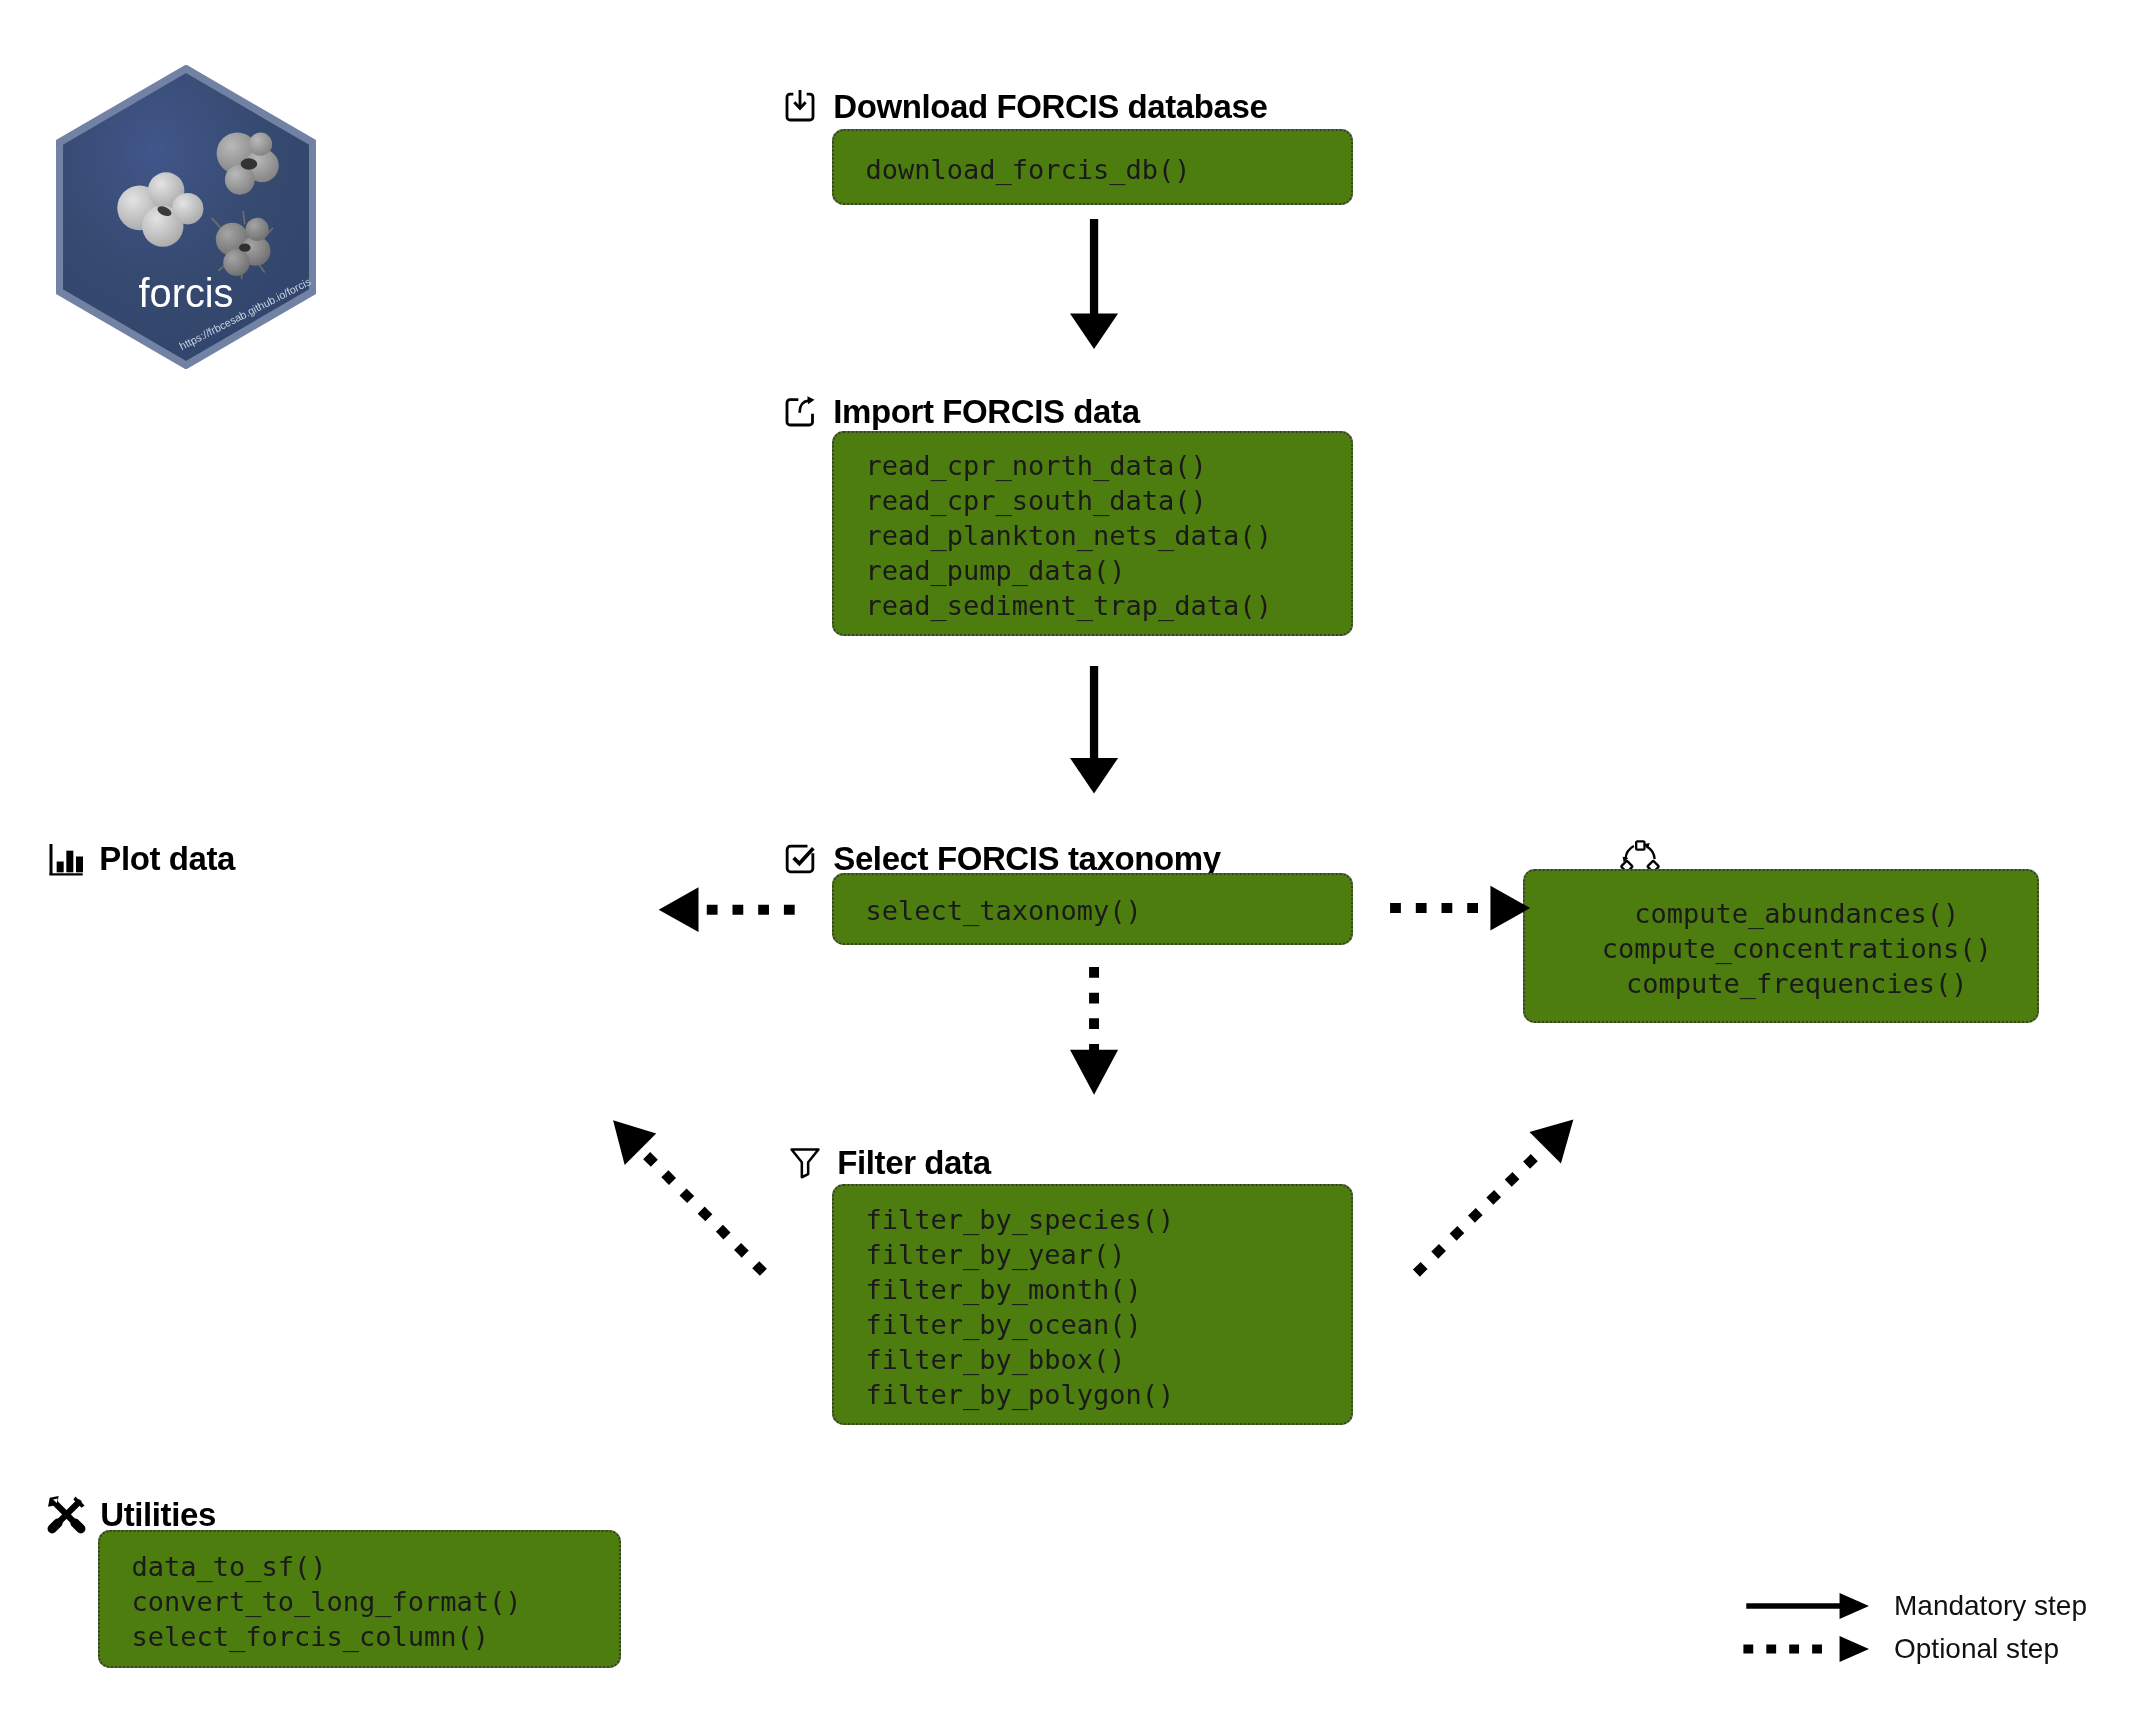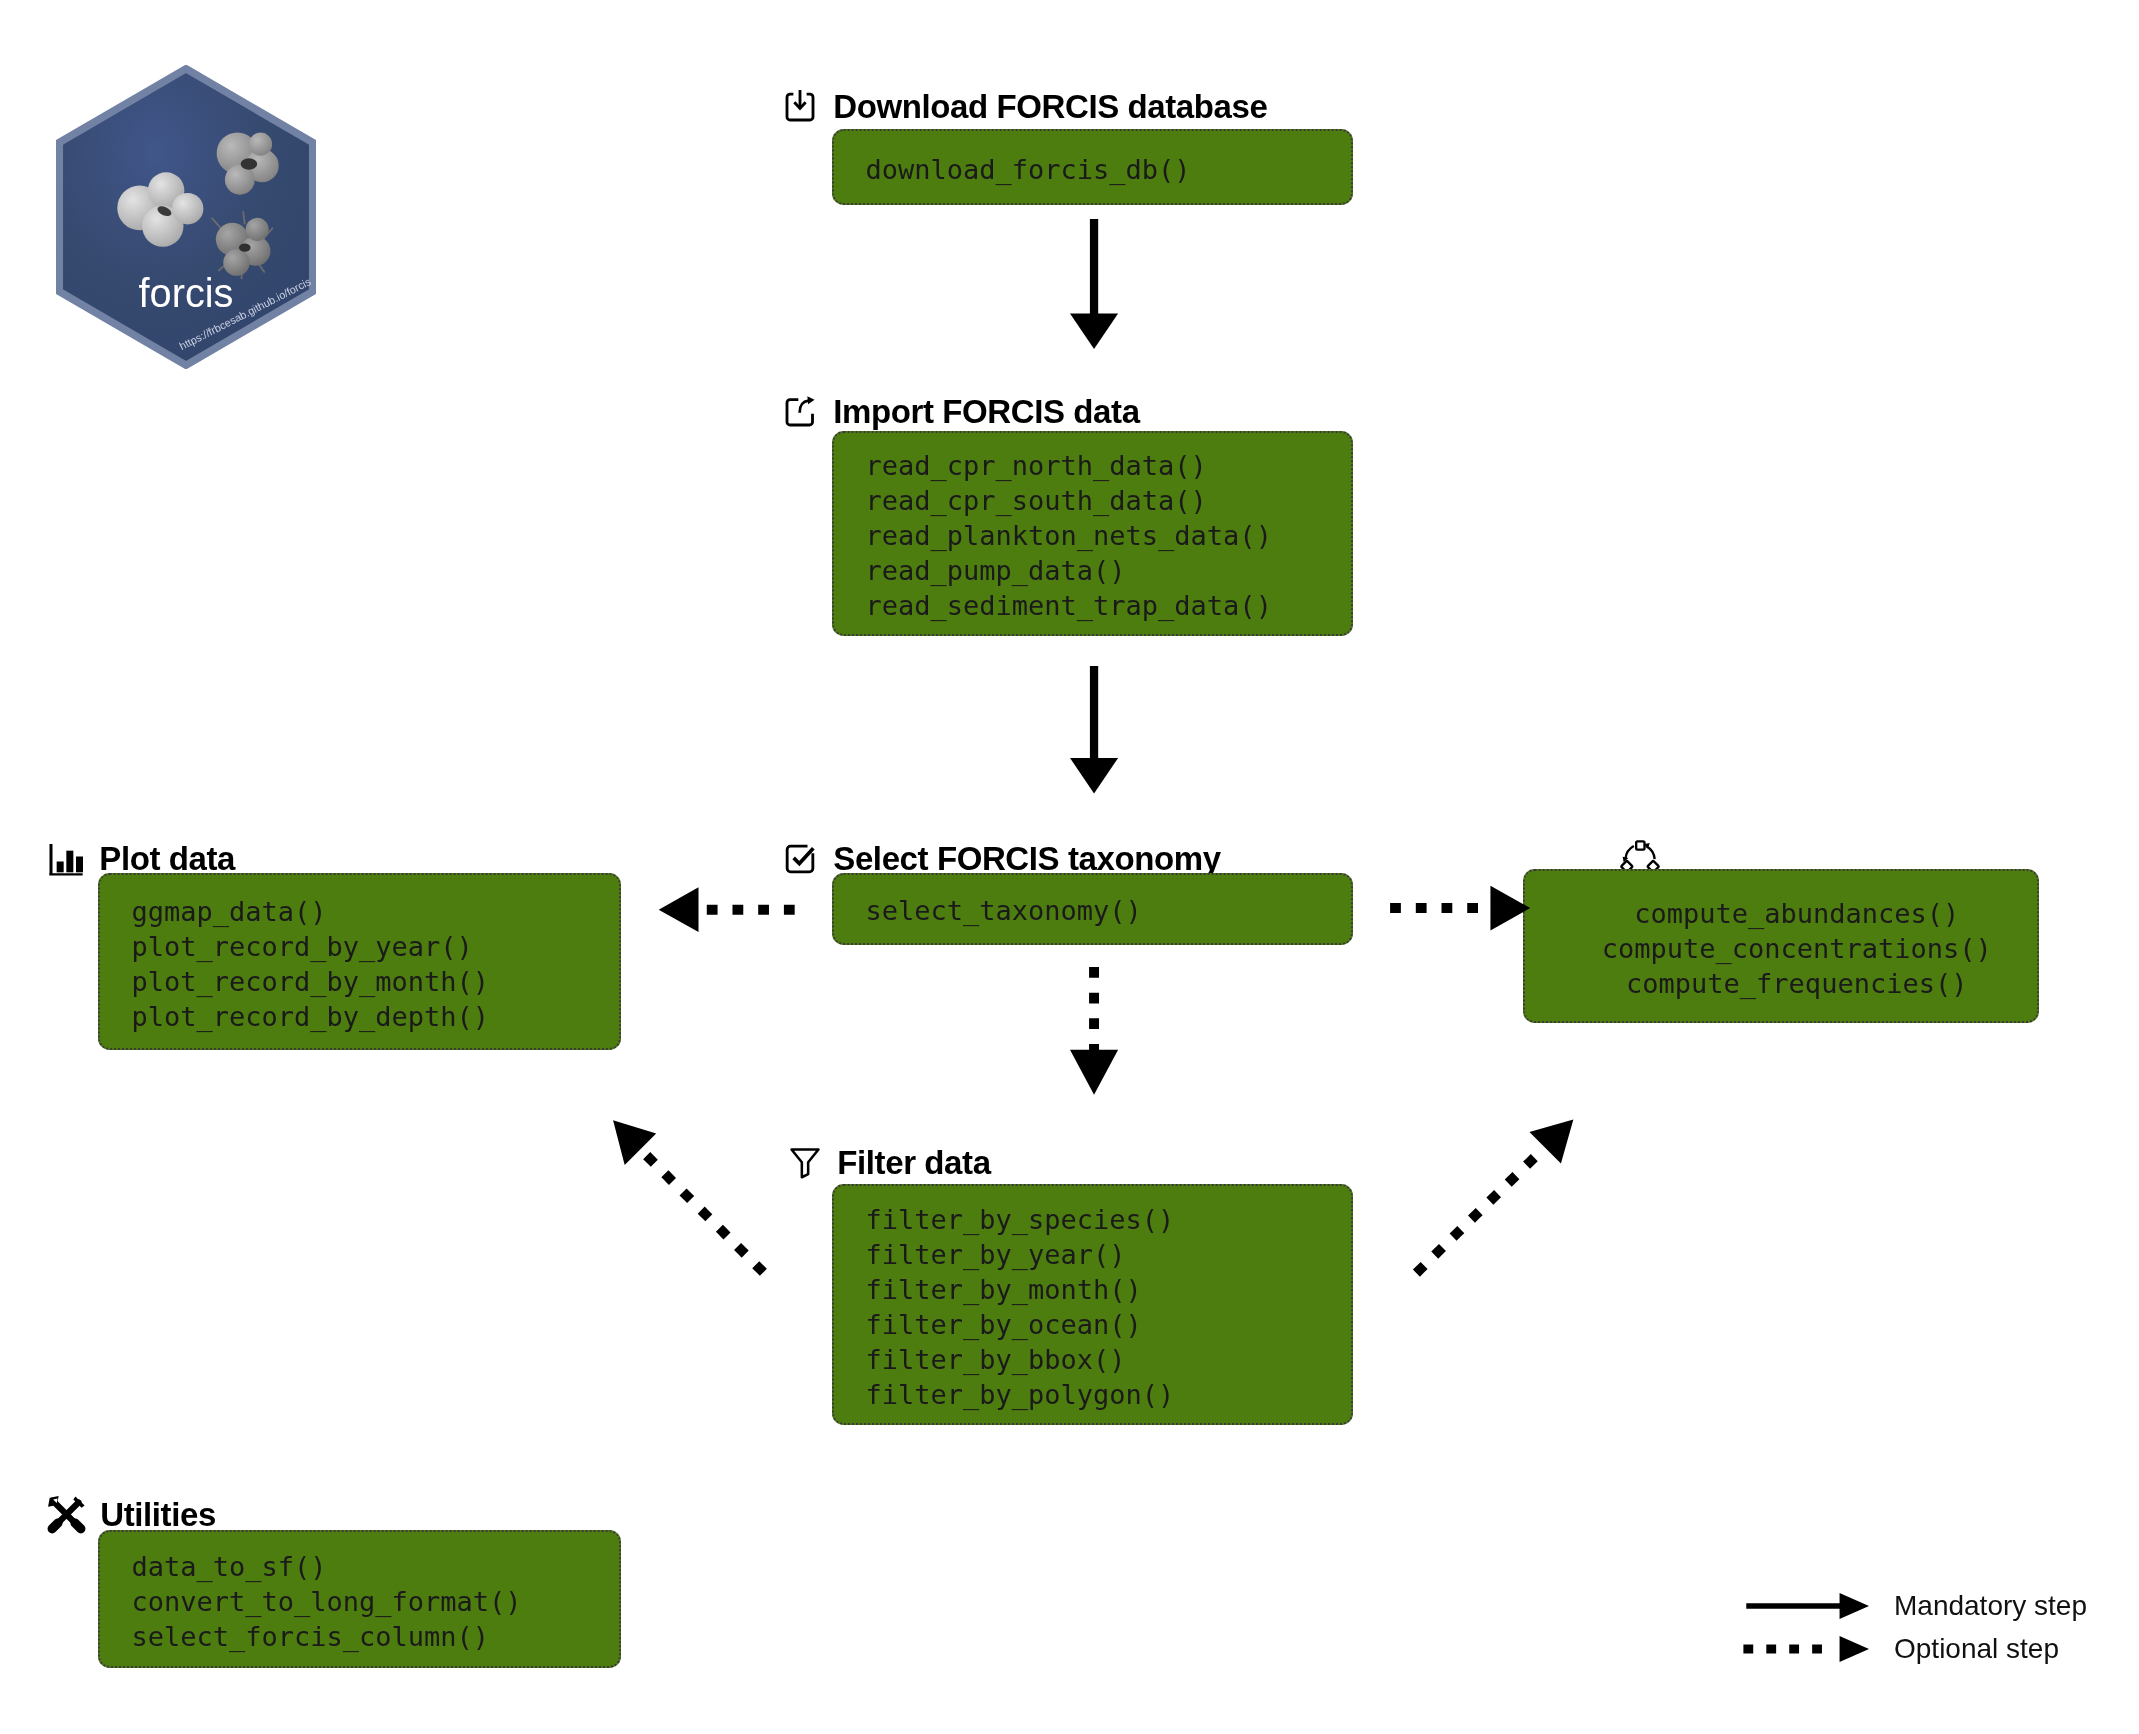--- a/index.html
+++ b/index.html
@@ -114,26 +114,20 @@
   <div class="header" style="left:46px;top:815px;">
     <svg width="40" height="40" viewBox="0 0 24 24">
       <line x1="3" y1="3" x2="3" y2="21" stroke="#000" stroke-width="1.8"></line>
       <line x1="2" y1="21.2" x2="22" y2="21.2" stroke="#000" stroke-width="1.3"></line>
       <rect x="6.4" y="13.5" width="4.2" height="6.5" fill="#000"></rect>
       <rect x="12.2" y="7" width="4.2" height="13" fill="#000"></rect>
       <rect x="18" y="10.5" width="4.2" height="9.5" fill="#000"></rect>
     </svg>
     <span class="ttl">Plot data</span>
   </div>
-  <div id="plot-box" class="codebox" style="left:98px;top:873px;width:523px;height:177px;">
-    <pre>ggmap_data()
-plot_record_by_year()
-plot_record_by_month()
-plot_record_by_depth()</pre>
-  </div>
 
   <div class="header" style="left:780px;top:815px;">
     <svg width="40" height="40" viewBox="0 0 24 24" fill="none" stroke="#000" stroke-width="1.7">
       <path d="M16.5 4.3 H6.3 A2 2 0 0 0 4.3 6.3 V17.7 A2 2 0 0 0 6.3 19.7 H17.7 A2 2 0 0 0 19.7 17.7 V8.5"></path>
       <path d="M8.2 11.3 L11.6 14.7 L20 5.6" stroke-width="2.2"></path>
     </svg>
     <span class="ttl">Select FORCIS taxonomy</span>
   </div>
   <div id="select-box" class="codebox" style="left:832px;top:873px;width:521px;height:72px;">
     <pre>select_taxonomy()</pre>

